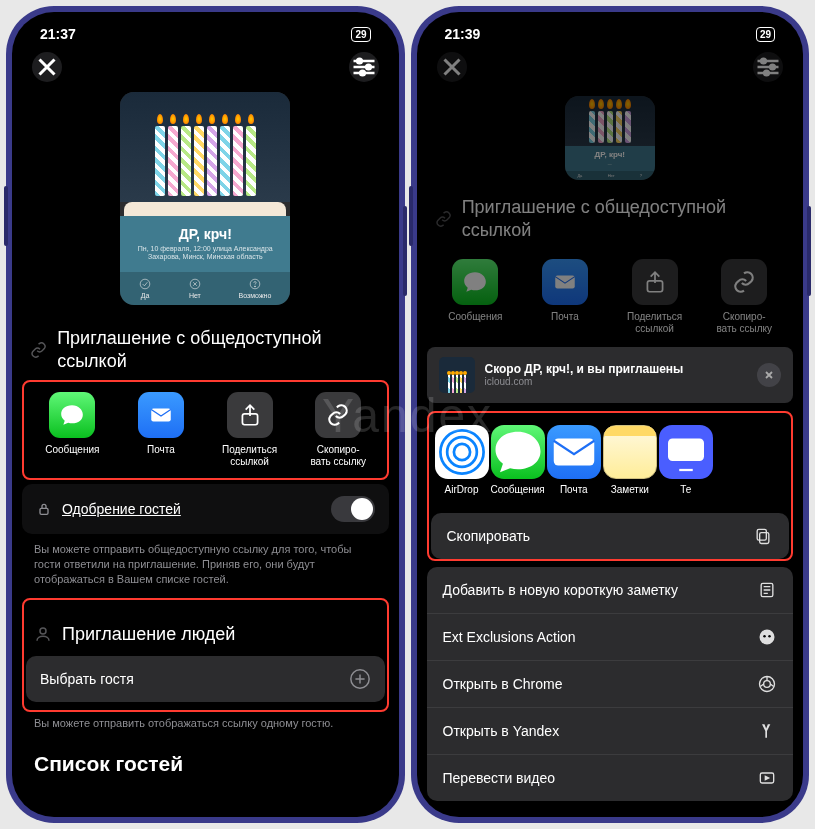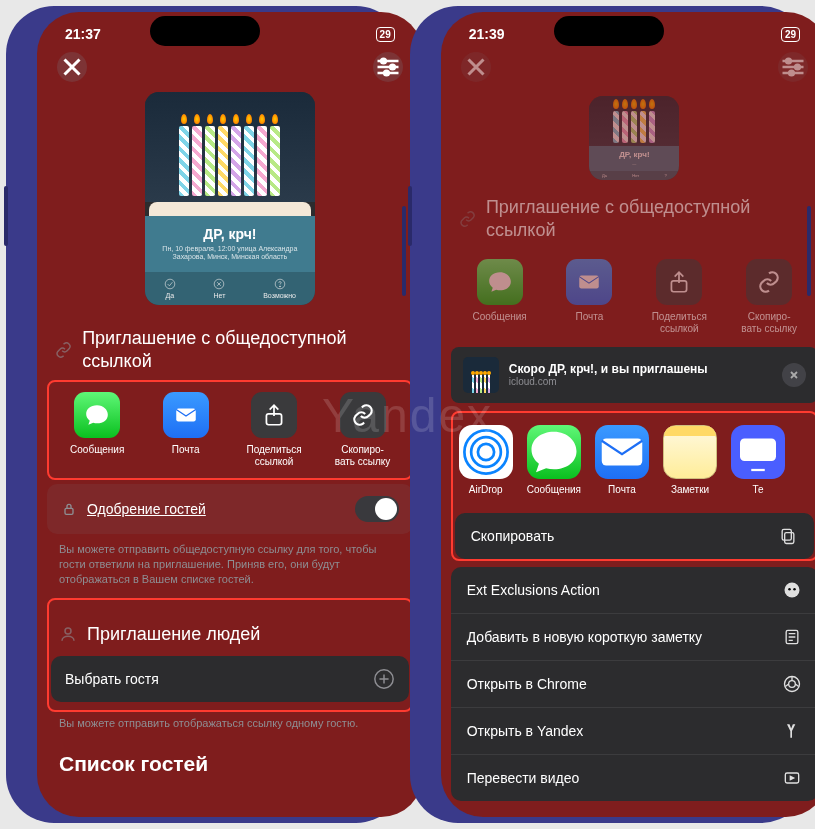--- a/index.html
+++ b/index.html
@@ -1,21 +1,21 @@
 <!DOCTYPE html>
 <html><head>
 <meta charset="utf-8">
 <style>
 * { box-sizing: border-box; margin: 0; padding: 0; font-family: -apple-system, BlinkMacSystemFont, 'Segoe UI', sans-serif; }
 body { background: #e8e8e8; width: 815px; height: 829px; display: flex; gap: 6px; padding: 6px; position: relative; }
 .phone { flex: 1; background: #3a3a8a; border-radius: 48px; padding: 6px; position: relative; }
 .phone::before, .phone::after { content:''; position:absolute; background:#2a2a6a; }
 .phone::before { left:-2px; top:180px; width:4px; height:60px; border-radius:2px; }
 .phone::after { right:-2px; top:200px; width:4px; height:90px; border-radius:2px; }
-.screen { background: #7f1d1d; width: 100%; height: 100%; border-radius: 42px; overflow: hidden; position: relative; color: #fff; margin-left: 25px; }
+.screen { background: #000000; width: 100%; height: 100%; border-radius: 42px; overflow: hidden; position: relative; color: #fff; }
 .notch { position: absolute; top: 10px; left: 50%; transform: translateX(-50%); width: 110px; height: 30px; background: #000; border-radius: 18px; z-index: 100; }
 .statusbar { display: flex; justify-content: space-between; align-items: center; padding: 14px 28px 4px; font-size: 14px; font-weight: 600; }
 .status-right { display: flex; align-items: center; gap: 5px; font-size: 13px; }
 .batt { display:inline-flex; align-items:center; gap:2px; border:1px solid #fff; border-radius:4px; padding:1px 3px; font-size:10px; font-weight:700; }
 .content { height: calc(100% - 40px); overflow: hidden; padding: 0 10px; }
 .topbar { display: flex; justify-content: space-between; align-items: center; padding: 6px 10px 10px; }
 .icon-btn { width: 30px; height: 30px; background: rgba(120,120,128,0.24); border-radius: 15px; display: flex; align-items: center; justify-content: center; cursor: pointer; }
 .preview-card { width: 170px; margin: 0 auto 16px; background: #2c2c2e; border-radius: 14px; overflow: hidden; }
 .candles { height: 110px; background: linear-gradient(#1a2a3a, #2a3a4a); display:flex; align-items:flex-end; justify-content:center; padding:6px 8px; gap:3px; }
 .candle { width:10px; height:70px; border-radius:2px; position:relative; }
@@ -58,21 +58,21 @@
 .small-preview .preview-info p{font-size:4px;}
 .small-preview .preview-bar{font-size:4px;padding:2px 0;}
 .share-header { display:flex; align-items:center; gap:10px; padding:10px 12px; background:#2c2c2e; border-radius:8px; margin:2px 0 8px; }
 .share-thumb { width:36px; height:36px; border-radius:5px; overflow:hidden; background:#1a2a3a; display:flex; align-items:flex-end; justify-content:center; }
 .share-thumb .mc{width:2px;height:18px;margin:0 1px;position:relative;}
 .share-thumb .mc::before{content:'';position:absolute;top:-4px;left:-1px;width:4px;height:4px;background:#ffaa00;border-radius:50%;}
 .share-header-text { flex:1; }
 .share-header-text .t1 { font-size:12px; font-weight:600; }
 .share-header-text .t2 { font-size:10px; color:#8e8e93; }
 .close-x { width:24px; height:24px; background:rgba(120,120,128,0.3); border-radius:12px; display:flex; align-items:center; justify-content:center; cursor:pointer; }
-.sheet-apps { display:flex; gap:14px; padding:12px 4px; overflow:hidden; }
+.sheet-apps { display:flex; gap:2px; padding:12px 4px; overflow:hidden; }
 .sheet-app { display:flex; flex-direction:column; align-items:center; gap:5px; font-size:10px; cursor:pointer; }
 .sheet-app .si { width:54px; height:54px; border-radius:13px; display:flex; align-items:center; justify-content:center; background:#fff; }
 .si.airdrop{background:#fff;}
 .si.messages{background:linear-gradient(#5ff777,#0ac01f);}
 .si.mail{background:linear-gradient(#3a9aff,#1e6ff5);}
 .si.notes{background:linear-gradient(#fff9e0,#ffed99);border:1px solid #d0c080; position:relative;}
 .si.notes::before{content:'';position:absolute;top:0;left:0;right:0;height:10px;background:#ffd966;border-radius:13px 13px 0 0;}
 .si.tv{background:#4a5eff;}
 .action-list { background:#2c2c2e; border-radius:10px; margin-top:6px; overflow:hidden; }
 .action-row { display:flex; align-items:center; justify-content:space-between; padding:13px 16px; font-size:14px; border-bottom:1px solid rgba(255,255,255,0.08); cursor:pointer; }
@@ -407,32 +407,32 @@
             <svg viewBox="0 0 24 24" fill="none" stroke="#fff" stroke-width="1.6">
                 <rect x="8" y="8" width="11" height="13" rx="2"></rect>
                 <rect x="5" y="4" width="11" height="13" rx="2"></rect>
               </svg>
           </div>
         </div>
       </div>
 
       <div class="action-list">
         <div class="action-row">
+          <span>Добавить в новую короткую заметку</span>
+          <svg viewBox="0 0 24 24" fill="none" stroke="#fff" stroke-width="1.6">
+              <rect x="5" y="4" width="14" height="16" rx="2"></rect>
+              <path d="M8 8h8M8 12h8M8 16h5"></path>
+            </svg>
+        </div>
+        <div class="action-row">
           <span>Ext Exclusions Action</span>
           <svg viewBox="0 0 24 24">
               <circle cx="12" cy="12" r="9" fill="#fff"></circle>
               <circle cx="9" cy="11" r="1.5" fill="#000"></circle>
               <circle cx="15" cy="11" r="1.5" fill="#000"></circle>
-            </svg>
-        </div>
-        <div class="action-row">
-          <span>Добавить в новую короткую заметку</span>
-          <svg viewBox="0 0 24 24" fill="none" stroke="#fff" stroke-width="1.6">
-              <rect x="5" y="4" width="14" height="16" rx="2"></rect>
-              <path d="M8 8h8M8 12h8M8 16h5"></path>
             </svg>
         </div>
         <div class="action-row">
           <span>Открыть в Chrome</span>
           <svg viewBox="0 0 24 24">
               <circle cx="12" cy="12" r="9" fill="none" stroke="#fff" stroke-width="1.6"></circle>
               <circle cx="12" cy="12" r="4" fill="none" stroke="#fff" stroke-width="1.6"></circle>
               <path d="M12 3v5M4 15l4-3M20 15l-4-3" stroke="#fff" stroke-width="1.6"></path>
             </svg>
         </div>

